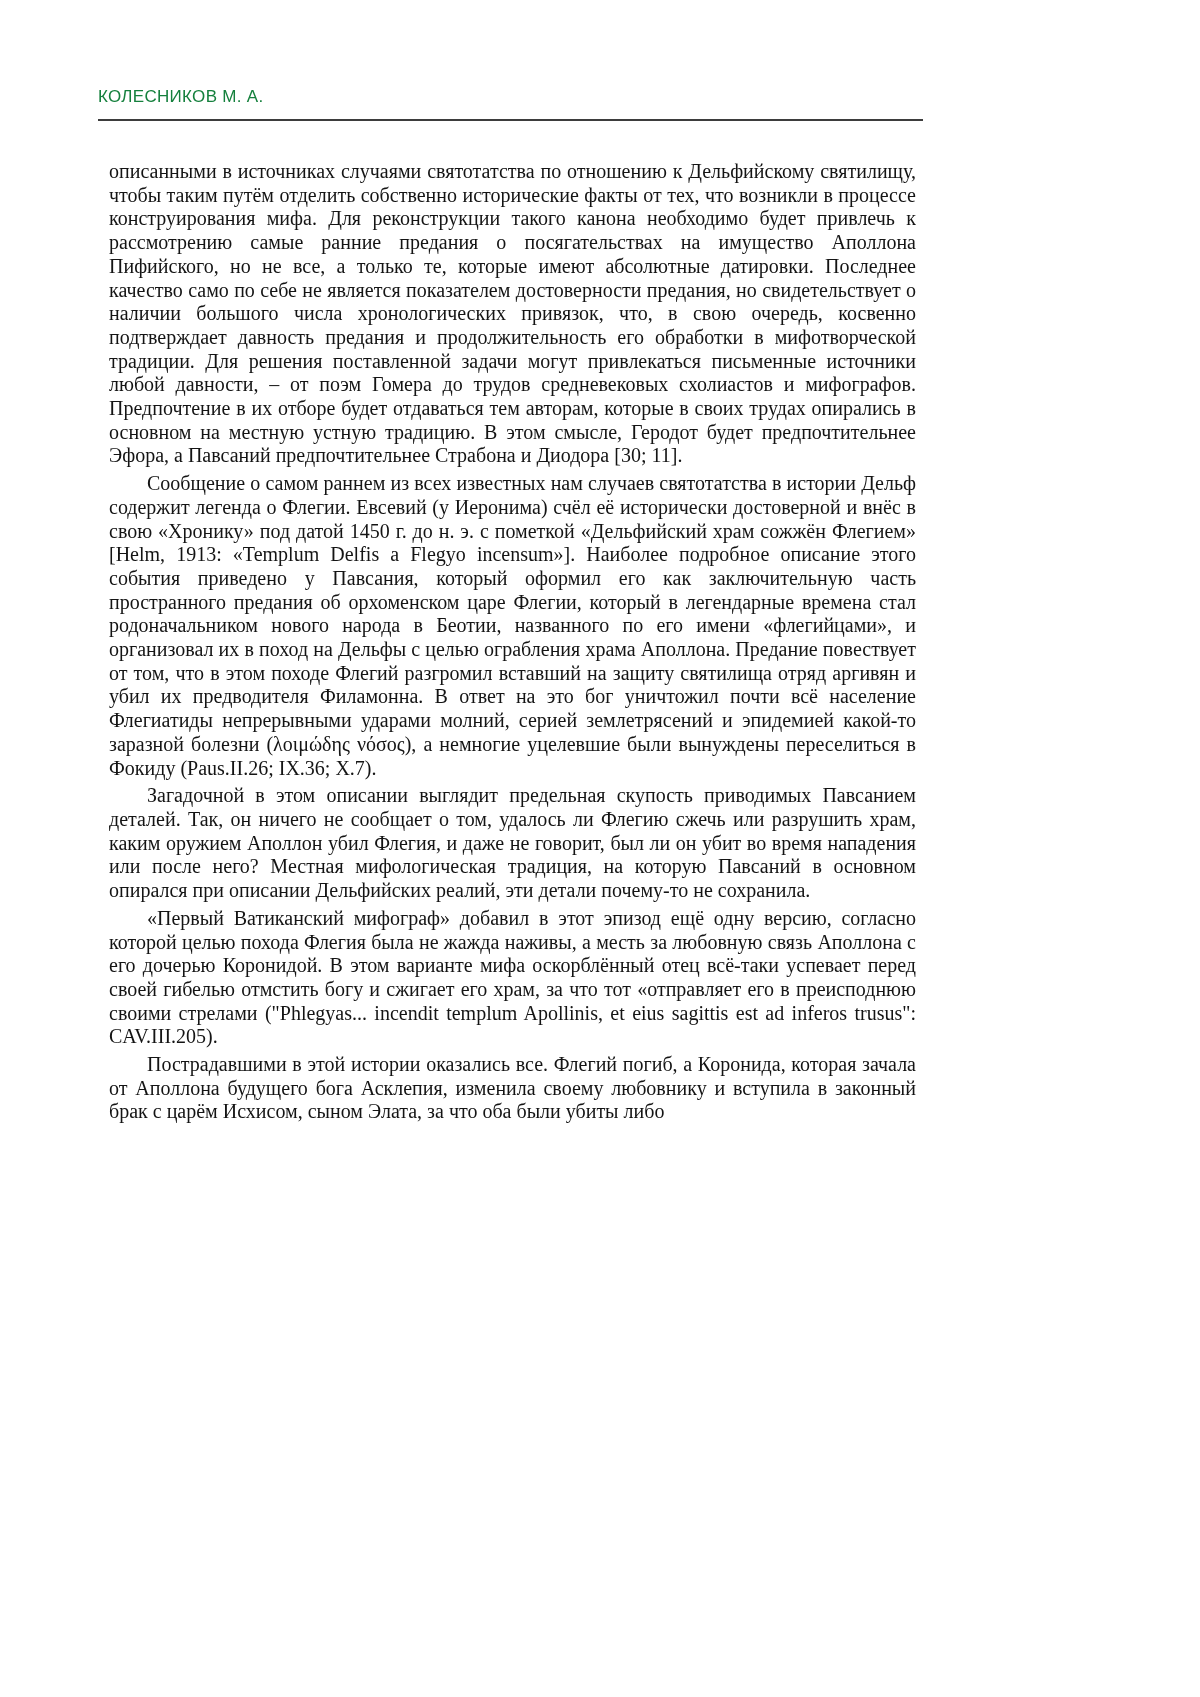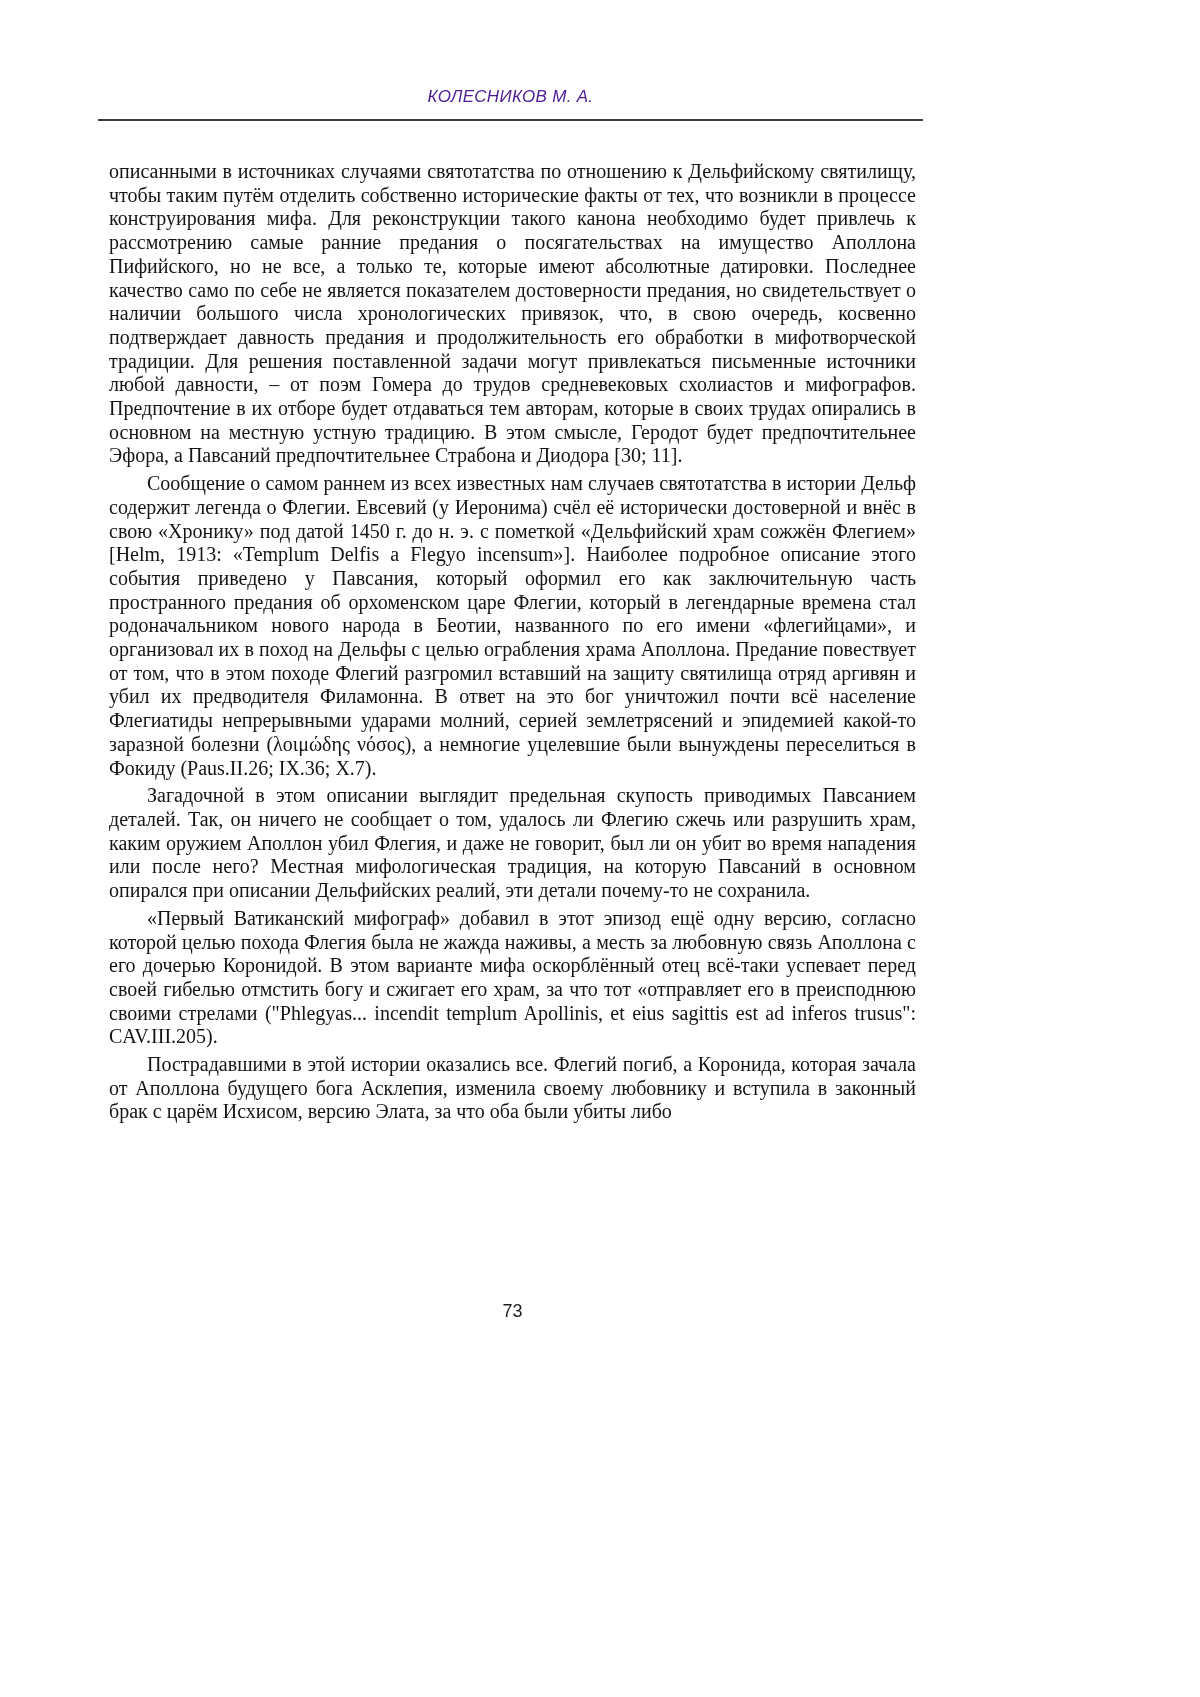--- a/index.html
+++ b/index.html
@@ -16,25 +16,23 @@
     overflow: hidden;
   }
   .header-block {
     position: absolute;
     left: 98px;
     top: 86px;
     width: 825px;
   }
   .running-head {
     font-family: "Liberation Sans", sans-serif;
-    font-style: italic;
     font-size: 17px;
     line-height: 22px;
-    text-align: center;
-    color: #4c1d95;
+    color: #15803d;
     letter-spacing: 0.3px;
     margin: 0 0 11px 0;
   }
   .head-rule {
     border: none;
     border-top: 2px solid #3d3d3d;
     margin: 0;
     width: 100%;
   }
   .article-body {
@@ -75,18 +73,17 @@
   <div class="header-block">
     <div class="running-head">КОЛЕСНИКОВ М. А.</div>
     <hr class="head-rule">
   </div>
 
   <div class="article-body">
     <p class="no-indent">описанными в источниках случаями святотатства по отношению к Дельфийскому святилищу, чтобы таким путём отделить собственно исторические факты от тех, что возникли в процессе конструирования мифа. Для реконструкции такого канона необходимо будет привлечь к рассмотрению  самые ранние предания о посягательствах на имущество Аполлона Пифийского, но не все, а только те, которые имеют абсолютные датировки. Последнее качество само по себе не является показателем достоверности предания, но свидетельствует о наличии большого числа хронологических привязок, что, в свою очередь, косвенно подтверждает давность предания и продолжительность его обработки в мифотворческой традиции. Для решения поставленной задачи могут привлекаться письменные источники любой давности, – от поэм Гомера до трудов средневековых схолиастов и мифографов. Предпочтение в их отборе будет отдаваться тем авторам, которые в своих трудах опирались в основном на местную устную традицию. В этом смысле, Геродот будет предпочтительнее Эфора, а Павсаний предпочтительнее Страбона и Диодора [30; 11].</p>
     <p>Сообщение о самом раннем из всех известных нам случаев святотатства в истории Дельф содержит легенда о Флегии. Евсевий (у Иеронима) счёл её исторически достоверной и внёс в свою «Хронику» под датой 1450 г. до н. э. с пометкой «Дельфийский храм сожжён Флегием» [Helm, 1913: «Templum Delfis a Flegyo incensum»]. Наиболее подробное описание этого события приведено у Павсания, который оформил его как заключительную часть пространного предания об орхоменском царе Флегии, который в легендарные времена стал родоначальником нового народа в Беотии, названного по его имени «флегийцами», и организовал их в поход на Дельфы с целью ограбления храма Аполлона. Предание повествует от том, что в этом походе Флегий разгромил вставший на защиту святилища отряд аргивян и убил их предводителя Филамонна. В ответ на это бог уничтожил почти всё население Флегиатиды непрерывными ударами молний, серией землетрясений и эпидемией какой-то заразной болезни (λοιμώδης νόσος), а немногие уцелевшие были вынуждены переселиться в Фокиду (Paus.II.26; IX.36; X.7).</p>
     <p>Загадочной в этом описании выглядит предельная скупость приводимых Павсанием деталей. Так, он ничего не сообщает о том, удалось ли Флегию сжечь или разрушить храм, каким оружием Аполлон убил Флегия, и даже не говорит, был ли он убит во время нападения или после него? Местная мифологическая традиция, на которую Павсаний в основном опирался при описании Дельфийских реалий, эти детали почему-то не сохранила.</p>
     <p>«Первый Ватиканский мифограф» добавил в этот эпизод ещё одну версию, согласно которой целью похода Флегия была не жажда наживы, а месть за любовную связь Аполлона с его дочерью Коронидой. В этом варианте мифа оскорблённый отец всё-таки успевает перед своей гибелью отмстить богу и сжигает его храм, за что тот «отправляет его в преисподнюю своими стрелами ("Phlegyas... incendit templum Apollinis, et eius sagittis est ad inferos trusus": CAV.III.205).</p>
-    <p>Пострадавшими в этой истории оказались все. Флегий погиб, а Коронида, которая зачала от Аполлона будущего бога Асклепия, изменила своему любовнику и вступила в законный брак с царём Исхисом, версию Элата, за что оба были убиты либо</p>
+    <p>Пострадавшими в этой истории оказались все. Флегий погиб, а Коронида, которая зачала от Аполлона будущего бога Асклепия, изменила своему любовнику и вступила в законный брак с царём Исхисом, сыном Элата, за что оба были убиты либо</p>
   </div>
 
-  <div class="page-number">73</div>
 
 </div>
 
 </body></html>

